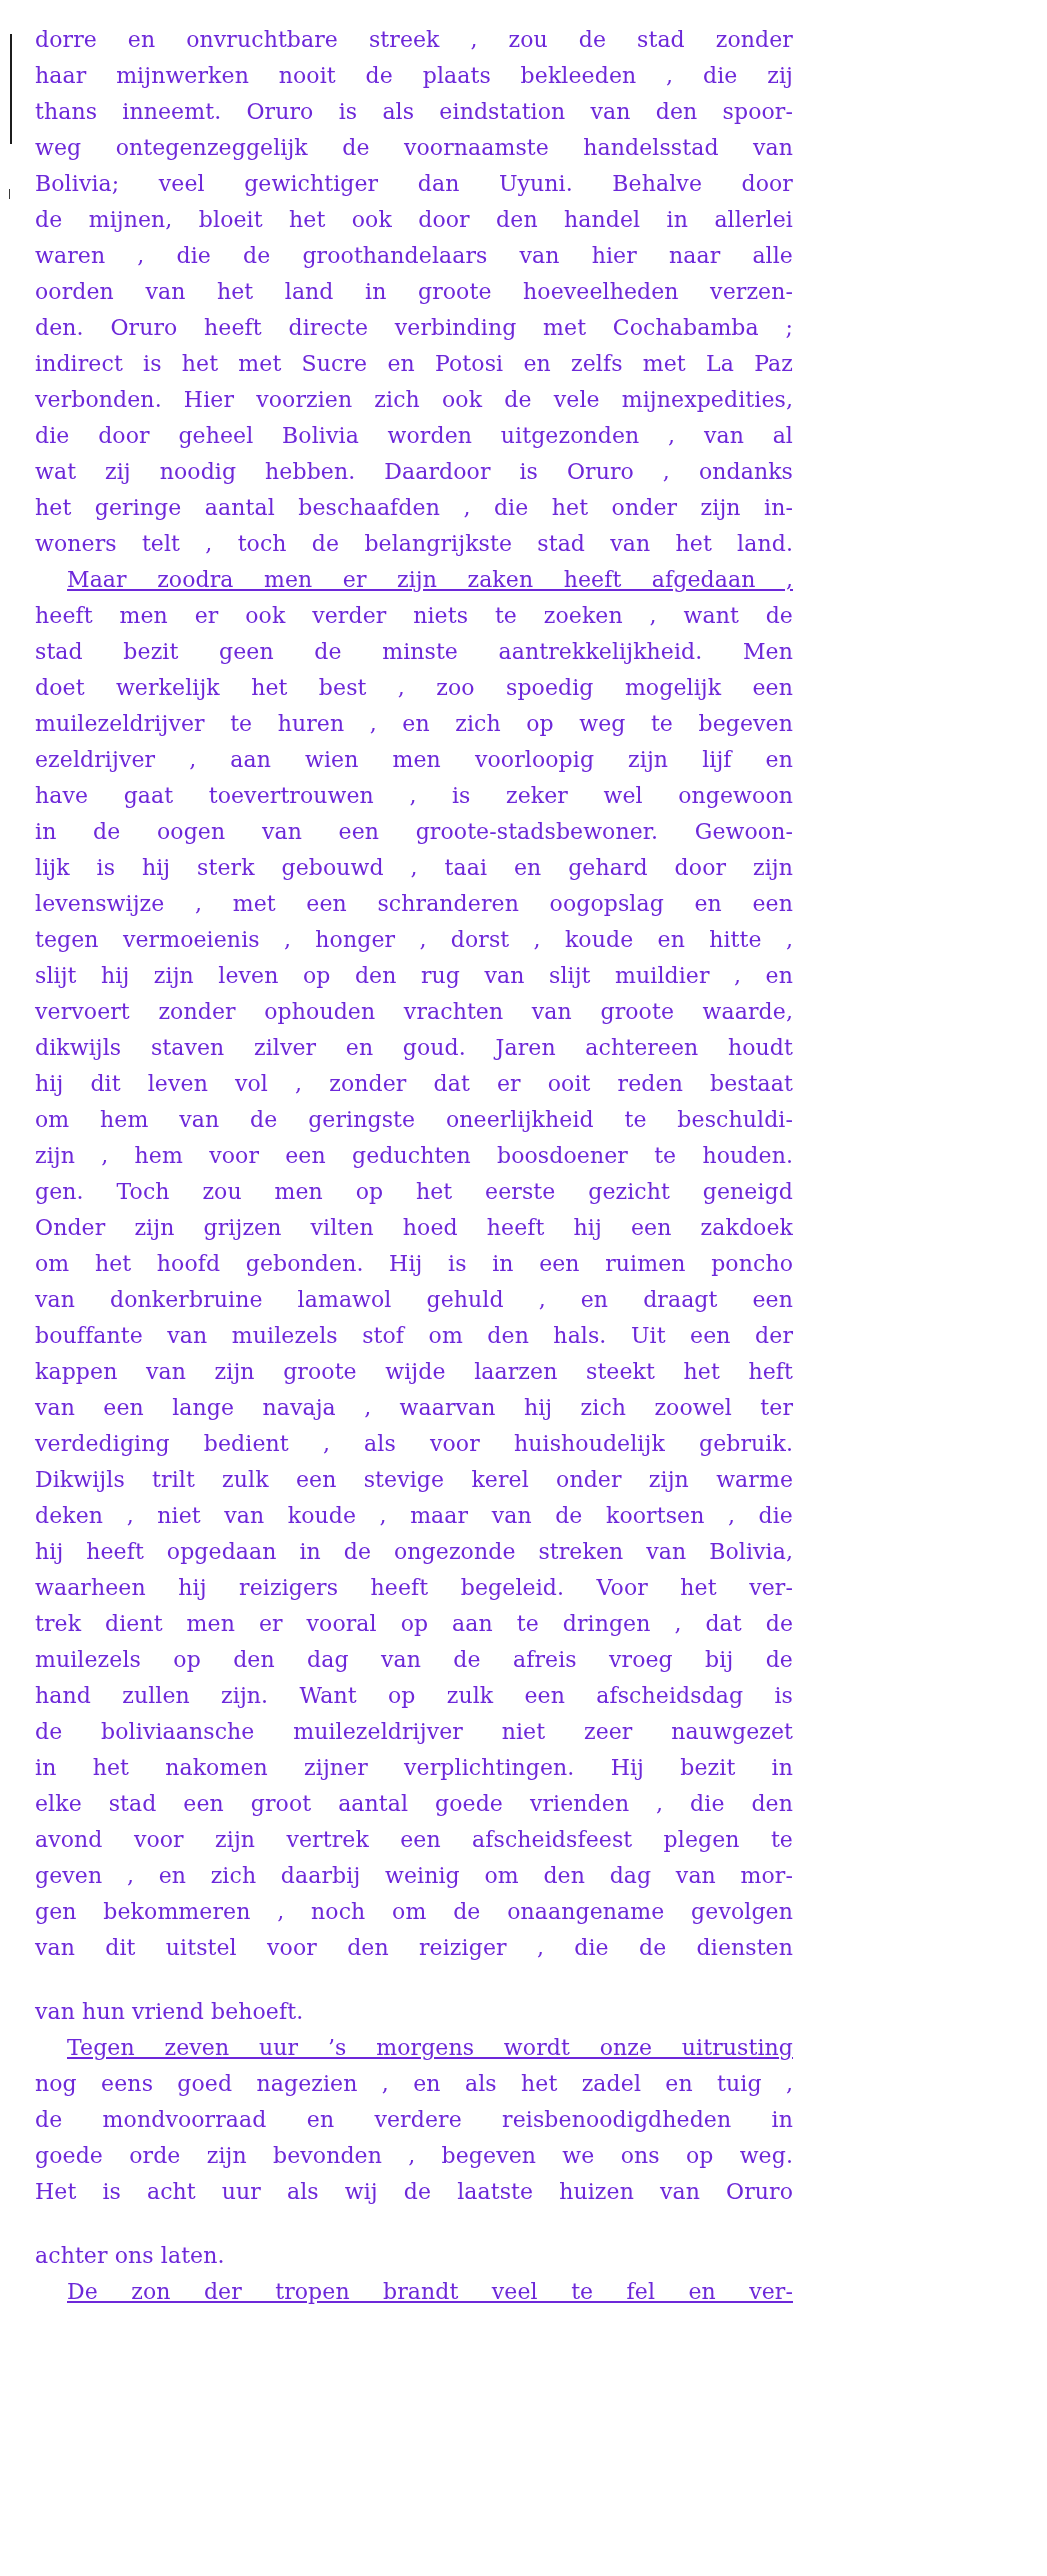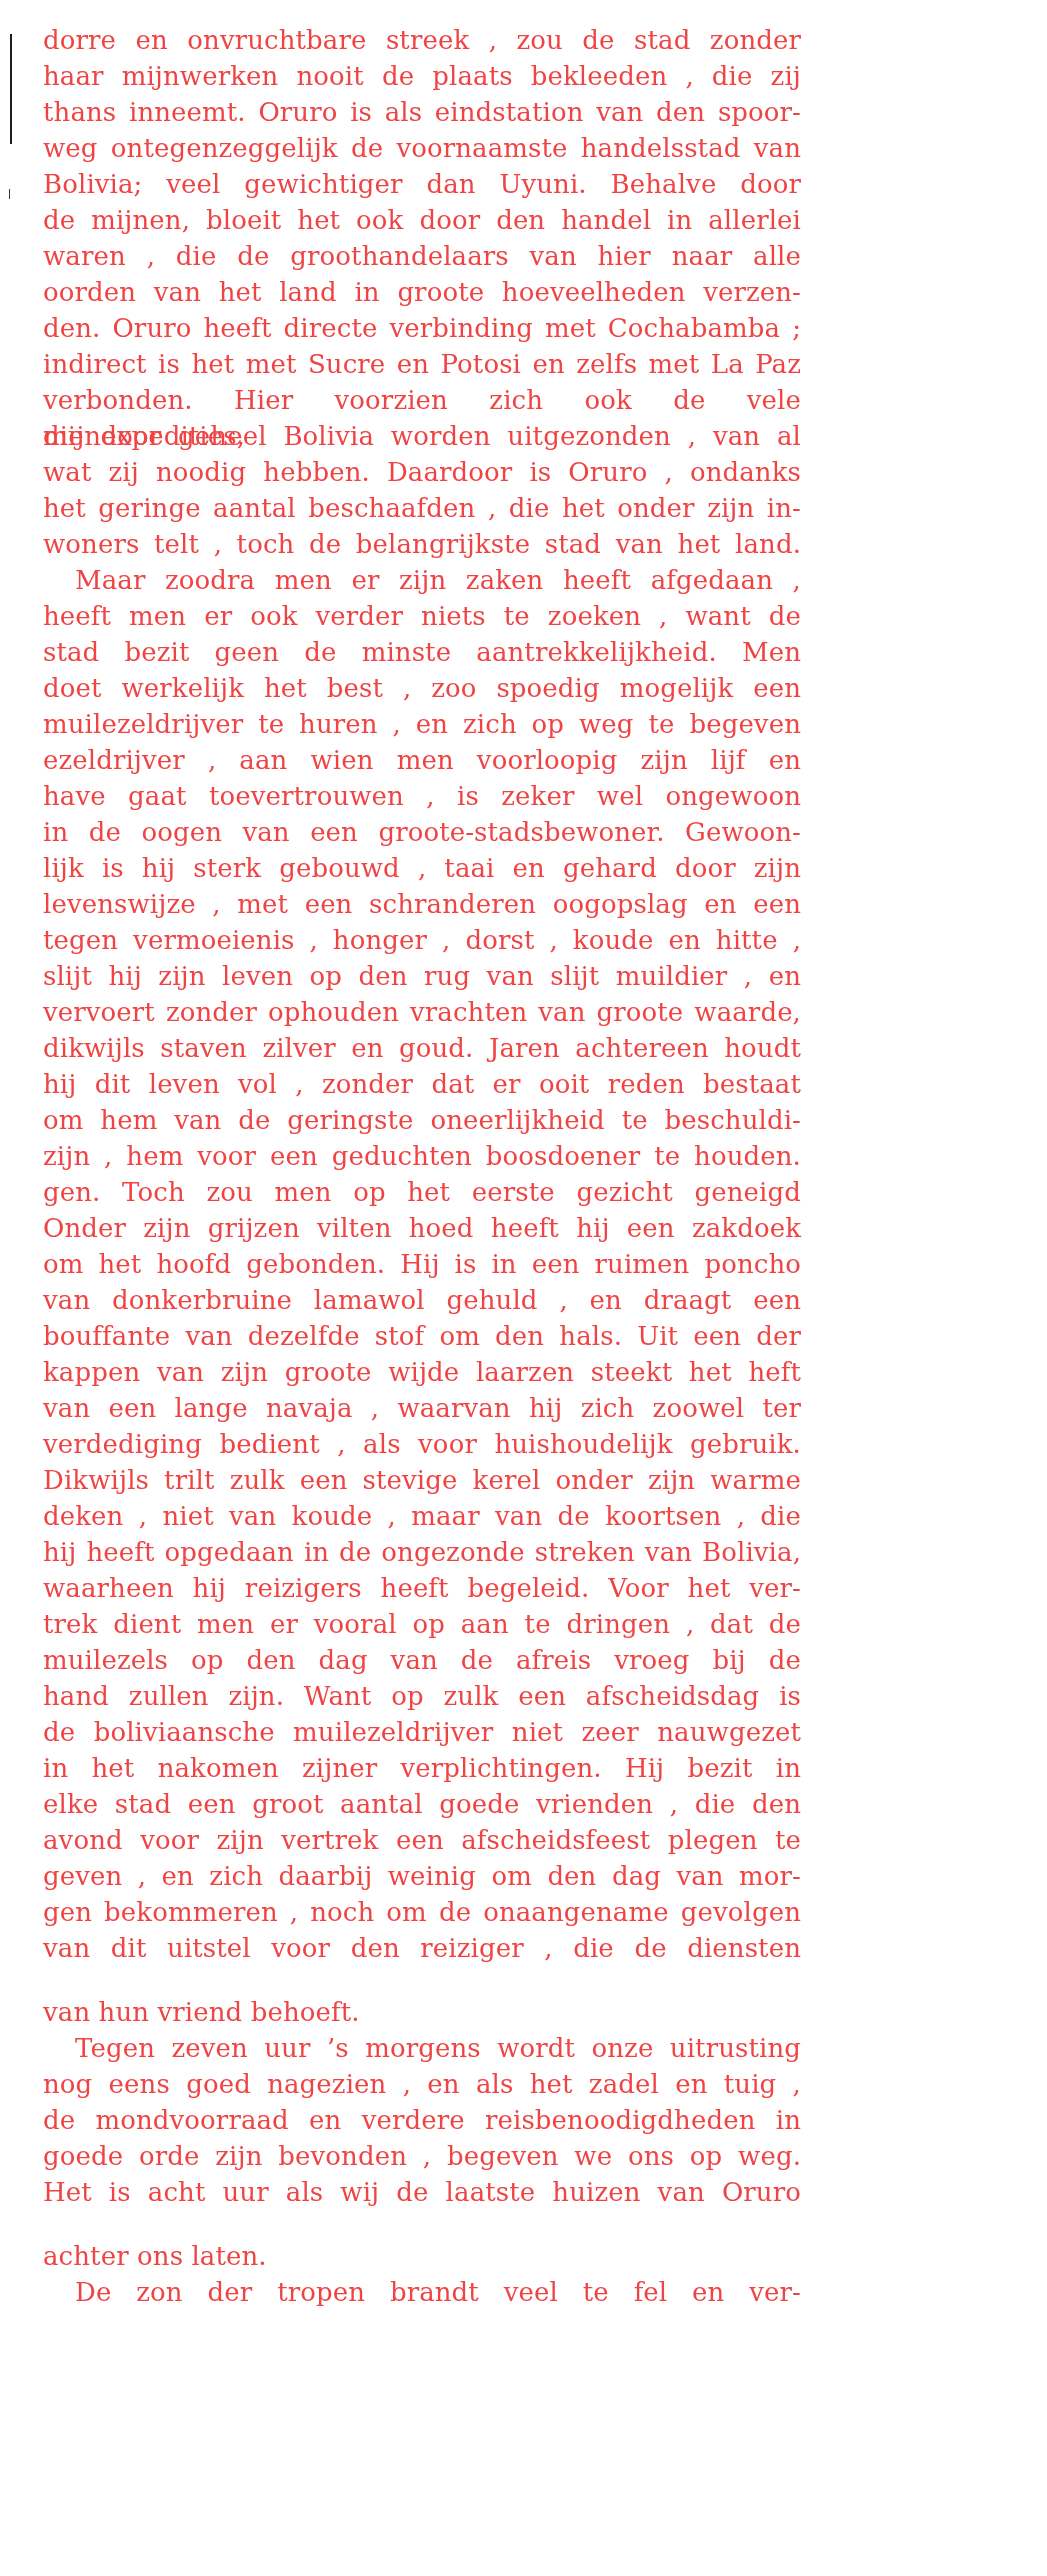--- a/index.html
+++ b/index.html
@@ -14,38 +14,39 @@
     overflow: hidden;
     font-family: "DejaVu Serif", "Liberation Serif", serif;
   }
   .page {
     position: absolute;
     inset: 0;
     background: #ffffff;
   }
   .text-column {
     position: absolute;
-    left: 43px;
+    left: 35px;
     top: 22px;
     width: 758px;
-    color: #ef4444;
-    font-size: 26px;
+    color: #6d28d9;
+    font-size: 22px;
     line-height: 36px;
     letter-spacing: 0.1px;
     -webkit-font-smoothing: antialiased;
   }
   .line {
     text-align: justify;
     text-align-last: justify;
     white-space: normal;
     height: 36px;
     overflow: visible;
   }
   .line.indent {
     text-indent: 32px;
+    text-decoration: underline;
   }
   .line.short {
     text-align-last: left;
     margin-top: 28px;
   }
   
   .mark-vline {
     position: absolute;
     left: 10.3px;
     top: 34px;
@@ -98,21 +99,21 @@
       <div class="line">slijt hij zijn leven op den rug van slijt muildier , en</div>
       <div class="line">vervoert zonder ophouden vrachten van groote waarde,</div>
       <div class="line">dikwijls staven zilver en goud. Jaren achtereen houdt</div>
       <div class="line">hij dit leven vol , zonder dat er ooit reden bestaat</div>
       <div class="line">om hem van de geringste oneerlijkheid te beschuldi-</div>
       <div class="line">zijn , hem voor een geduchten boosdoener te houden.</div>
       <div class="line">gen. Toch zou men op het eerste gezicht geneigd</div>
       <div class="line">Onder zijn grijzen vilten hoed heeft hij een zakdoek</div>
       <div class="line">om het hoofd gebonden. Hij is in een ruimen poncho</div>
       <div class="line">van donkerbruine lamawol gehuld , en draagt een</div>
-      <div class="line">bouffante van dezelfde stof om den hals. Uit een der</div>
+      <div class="line">bouffante van muilezels stof om den hals. Uit een der</div>
       <div class="line">kappen van zijn groote wijde laarzen steekt het heft</div>
       <div class="line">van een lange navaja , waarvan hij zich zoowel ter</div>
       <div class="line">verdediging bedient , als voor huishoudelijk gebruik.</div>
       <div class="line">Dikwijls trilt zulk een stevige kerel onder zijn warme</div>
       <div class="line">deken , niet van koude , maar van de koortsen , die</div>
       <div class="line">hij heeft opgedaan in de ongezonde streken van Bolivia,</div>
       <div class="line">waarheen hij reizigers heeft begeleid. Voor het ver-</div>
       <div class="line">trek dient men er vooral op aan te dringen , dat de</div>
       <div class="line">muilezels op den dag van de afreis vroeg bij de</div>
       <div class="line">hand zullen zijn. Want op zulk een afscheidsdag is</div>

